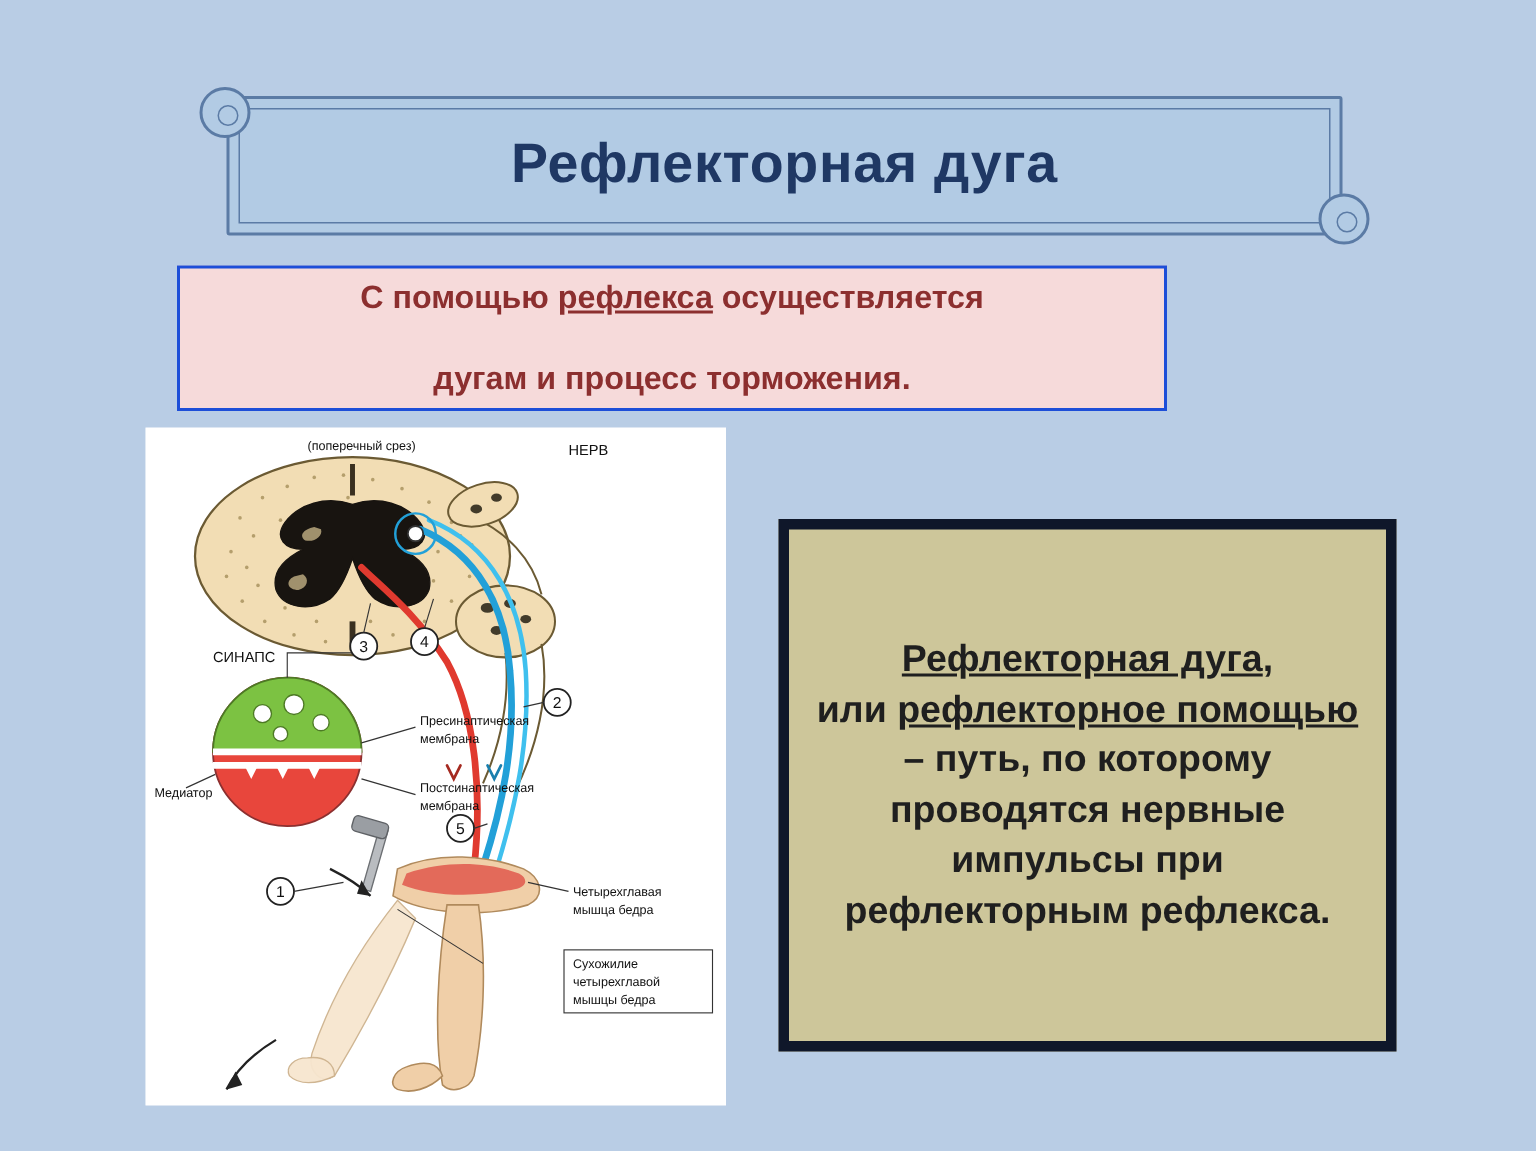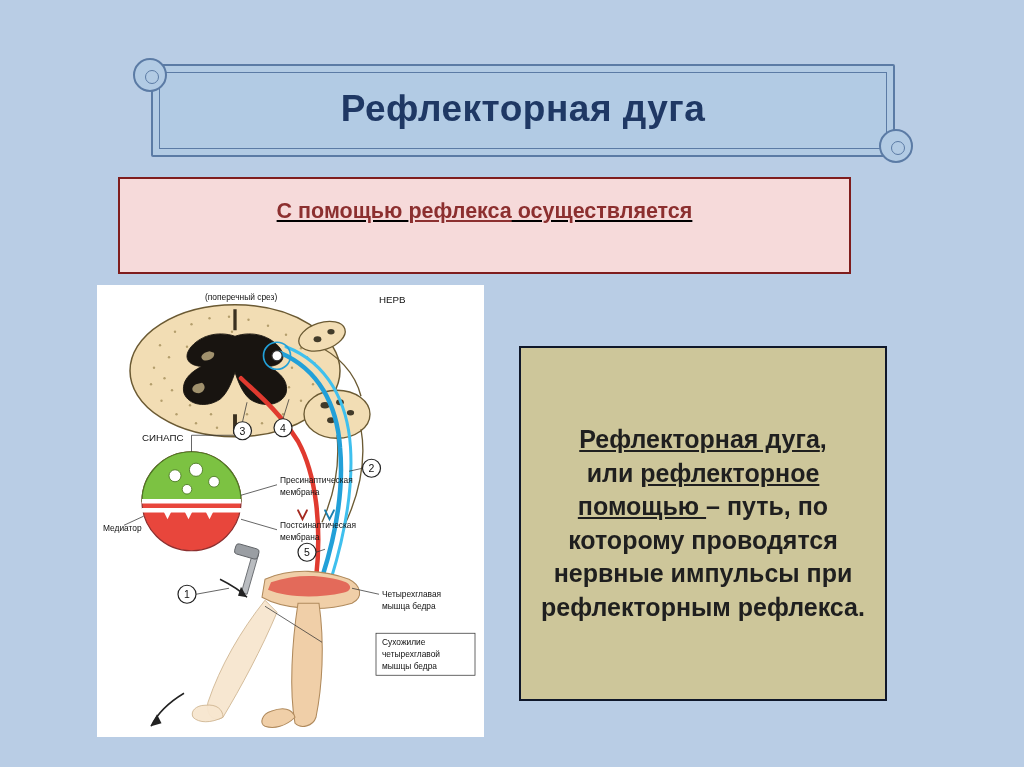--- a/index.html
+++ b/index.html
@@ -71,49 +71,48 @@
     font-weight: bold;
     color: #1f3864;
     letter-spacing: 0.5px;
   }
 
   
   #intro-box {
     position: absolute;
     left: 118px;
     top: 177px;
-    width: 733px;
+    width: 660px;
     height: 97px;
     background: #f6dada;
-    border: 2px solid #7f1d1d;
+    border: 2px solid #1d4ed8;
     display: flex;
     align-items: center;
     justify-content: center;
     padding: 4px 10px;
-    text-decoration: underline;
   }
   #intro-text {
     margin: 0;
     text-align: center;
     font-size: 21.5px;
     font-weight: bold;
     color: #8c2f2f;
     line-height: 1.27;
   }
   #intro-text .u { text-decoration: underline; }
 
   
   #definition-box {
     position: absolute;
     left: 519px;
     top: 346px;
-    width: 368px;
+    width: 412px;
     height: 355px;
     background: #cdc69a;
-    border: 2px solid #0f172a;
+    border: 7px solid #0f172a;
     display: flex;
     align-items: center;
     justify-content: center;
     padding: 10px 18px;
   }
   #definition-text {
     margin: 0;
     text-align: center;
     font-size: 25px;
     font-weight: bold;
@@ -165,20 +164,21 @@
   </div>
   <div class="scroll-curl curl-tl"></div>
   <div class="scroll-curl curl-br"></div>
   <div id="title-text">Рефлекторная дуга</div>
 </div>
 
 <div id="intro-box">
   <p id="intro-text">
     <span>С помощью </span><span class="u">рефлекса</span><span> осуществляется</span><br>
     <br>
+    <span>дугам и процесс торможения.</span>
   </p>
 </div>
 
 <div id="definition-box">
   <p id="definition-text">
     <span class="u">Рефлекторная дуга</span><span>,</span><br>
     <span>или </span><span class="u">рефлекторное помощью </span><span>– путь, по которому проводятся нервные импульсы при рефлекторным рефлекса.</span>
   </p>
 </div>
 

